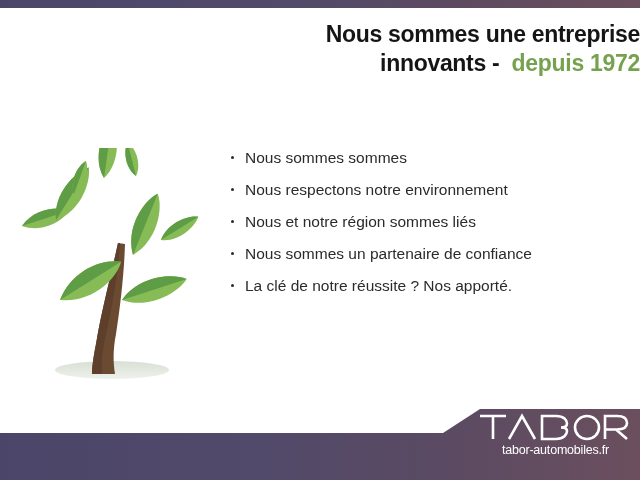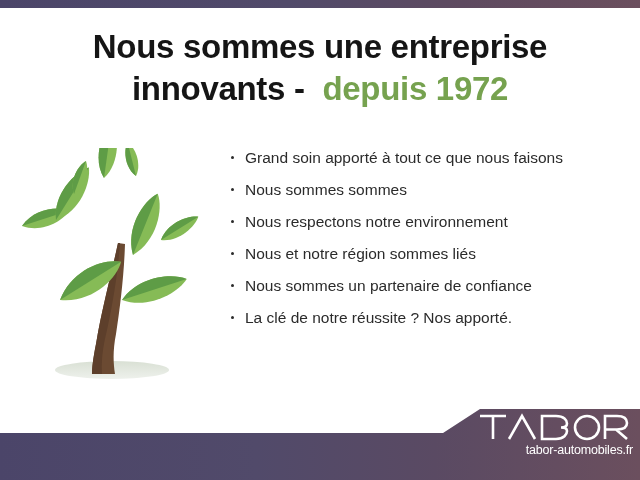--- a/index.html
+++ b/index.html
@@ -30,24 +30,24 @@
     left: 0; top: 0;
     width: 640px;
     height: 8px;
     background: linear-gradient(to right, #4b4569 0%, #514a6a 45%, #5e4a60 72%, #6b4f5e 100%);
   }
 
   
   .heading {
     position: absolute;
     left: 0;
-    top: 26px;
-    width: 640px;
-    text-align: center;
-    font-size: 33px;
+    top: 20px;
+    width: 640px;
+    text-align: right;
+    font-size: 23px;
     font-weight: bold;
     line-height: 1.28;
     letter-spacing: -0.3px;
     color: #151515;
     font-family: "Liberation Sans", sans-serif;
   }
   .heading .line2 {
     display: block;
     white-space: pre;
   }
@@ -119,21 +119,21 @@
     width: 152px;
     height: 30px;
   }
   .logo-tagline {
     display: block;
     margin-top: 1px;
     font-size: 12.5px;
     color: #ffffff;
     letter-spacing: -0.2px;
     font-family: "Liberation Sans", sans-serif;
-    text-align: right;
+    text-align: center;
   }
 </style>
 </head>
 <body>
 
 <div id="slide">
 
   <div class="top-bar"></div>
 
   <div class="heading">
@@ -198,21 +198,20 @@
       </g>
 
       <g transform="translate(110,152) rotate(-18)">
         <path d="M0 0 C 22 -17, 55 -11, 68 0 C 55 11, 22 17, 0 0 Z" fill="#86bb56"></path>
         <path d="M0 0 C 22 -17, 55 -11, 68 0 L 0 0 Z" fill="#5e9c46"></path>
       </g>
     </svg>
   </div>
 
   <ul class="bullets">
-    <li><span class="dot"></span><span>Grand soin apporté à tout ce que nous faisons</span></li>
     <li><span class="dot"></span><span>Nous sommes sommes</span></li>
     <li><span class="dot"></span><span>Nous respectons notre environnement</span></li>
     <li><span class="dot"></span><span>Nous et notre région sommes liés</span></li>
     <li><span class="dot"></span><span>Nous sommes un partenaire de confiance</span></li>
     <li><span class="dot"></span><span>La clé de notre réussite ? Nos apporté.</span></li>
   </ul>
 
   <div class="footer">
     <svg class="footer-shape" width="640" height="80" viewBox="0 0 640 80">
       <defs>

